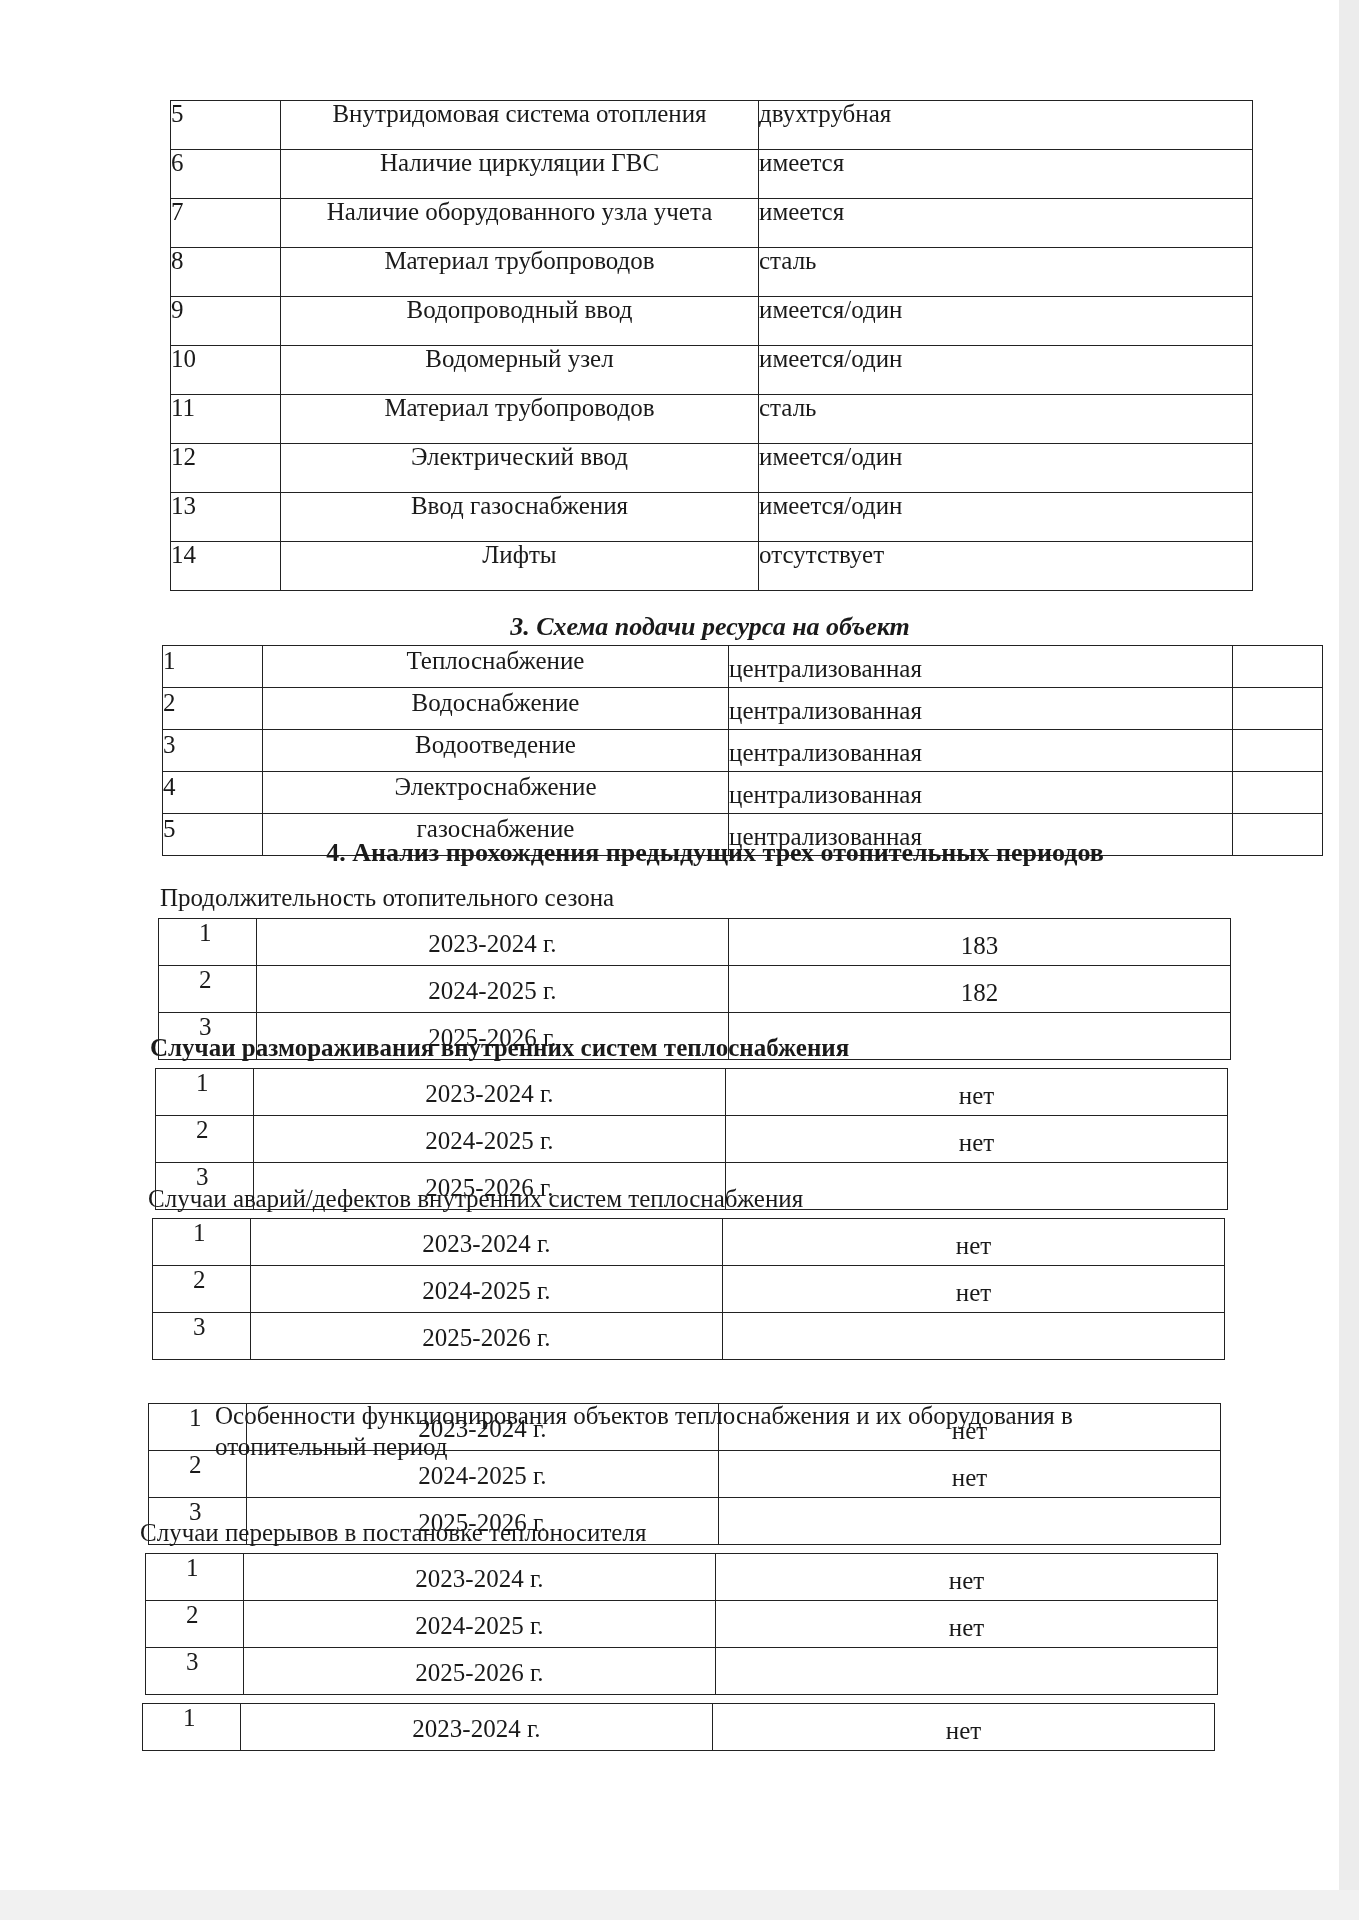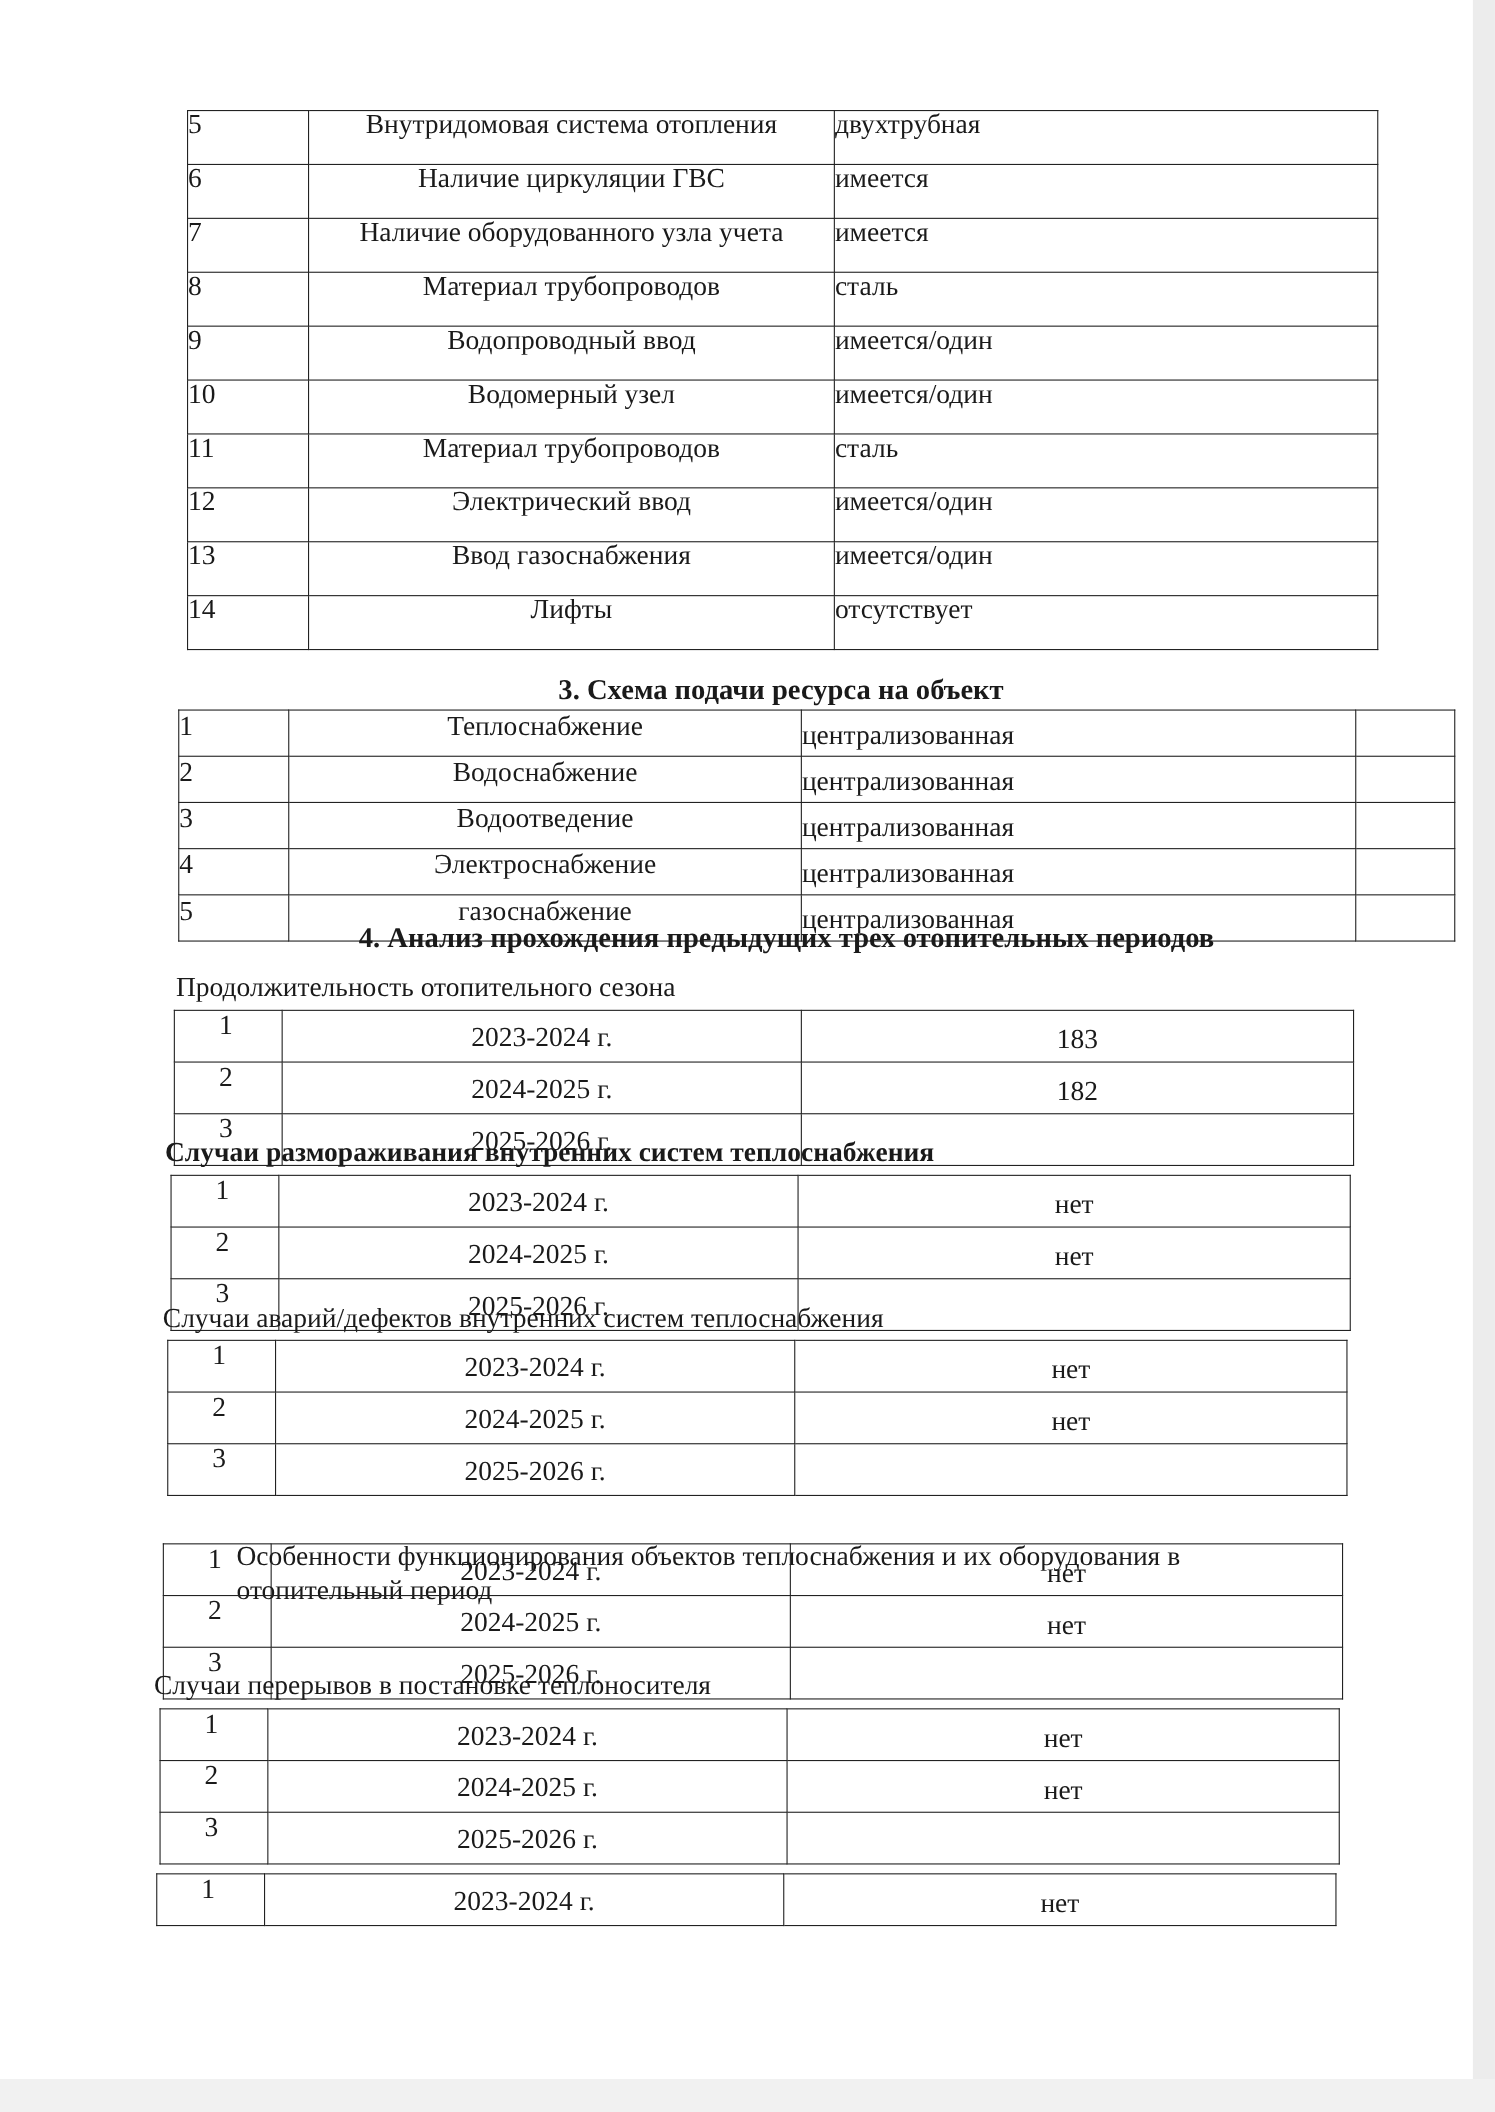--- a/index.html
+++ b/index.html
@@ -94,21 +94,21 @@
           <td class="val">имеется/один</td>
         </tr>
     <tr>
           <td class="num">14</td>
           <td class="name">Лифты</td>
           <td class="val">отсутствует</td>
         </tr>
   </tbody>
     </table>
 
-  <div class="heading" style="left:160px; top:612px; width:1100px;">3. Схема подачи ресурса на объект</div>
+  <div class="heading" style="left:160px; top:612px; width:1100px;font-style:italic;">3. Схема подачи ресурса на объект</div>
 
   <table class="doc t2" style="left:162px; top:645px; width:1160px;">
     <colgroup>
         <col style="width:100px">
         <col style="width:466px">
         <col style="width:504px">
         <col style="width:90px">
       </colgroup>
     <tbody>
         <tr>

